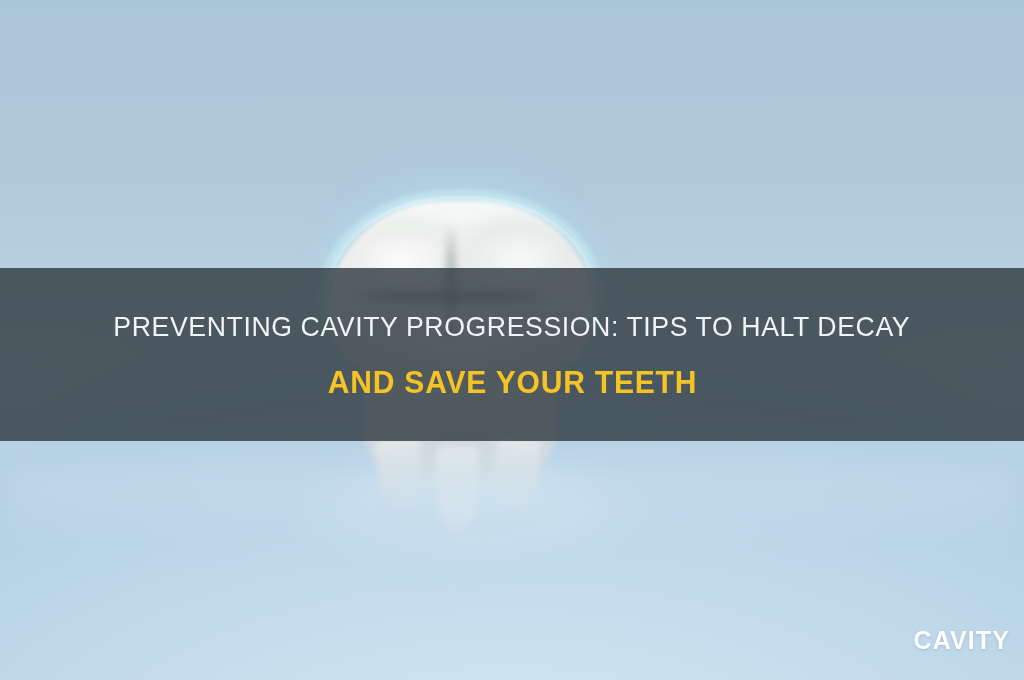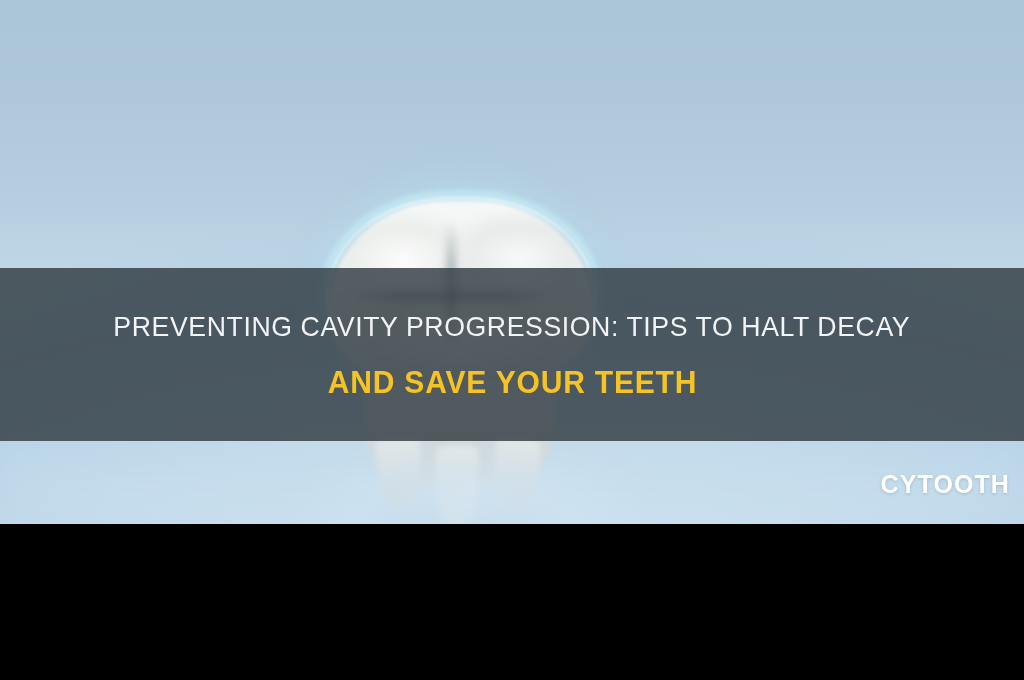--- a/index.html
+++ b/index.html
@@ -7,21 +7,21 @@
   html, body {
     width:1024px; height:680px;
     overflow:hidden;
     background:#000;
     font-family:"Liberation Sans", sans-serif;
   }
 
   .stage {
     position:relative;
     width:1024px;
-    height:524px;
+    height:680px;
     overflow:hidden;
   }
 
   
   .photo {
     position:absolute;
     inset:0;
     background:
       radial-gradient(130% 95% at 50% 118%,
         #d6e8f3 0%,
@@ -234,15 +234,15 @@
     <div class="tooth-ring2"></div>
   </div>
 
   <div class="mist"></div>
 
   <div class="caption-band">
     <div class="headline-1">PREVENTING CAVITY PROGRESSION: TIPS TO HALT DECAY</div>
     <div class="headline-2">AND SAVE YOUR TEETH</div>
   </div>
 
-  <div class="watermark">CYTOOTH</div>
+  <div class="watermark">CAVITY</div>
 
 </div>
 
 </body></html>

